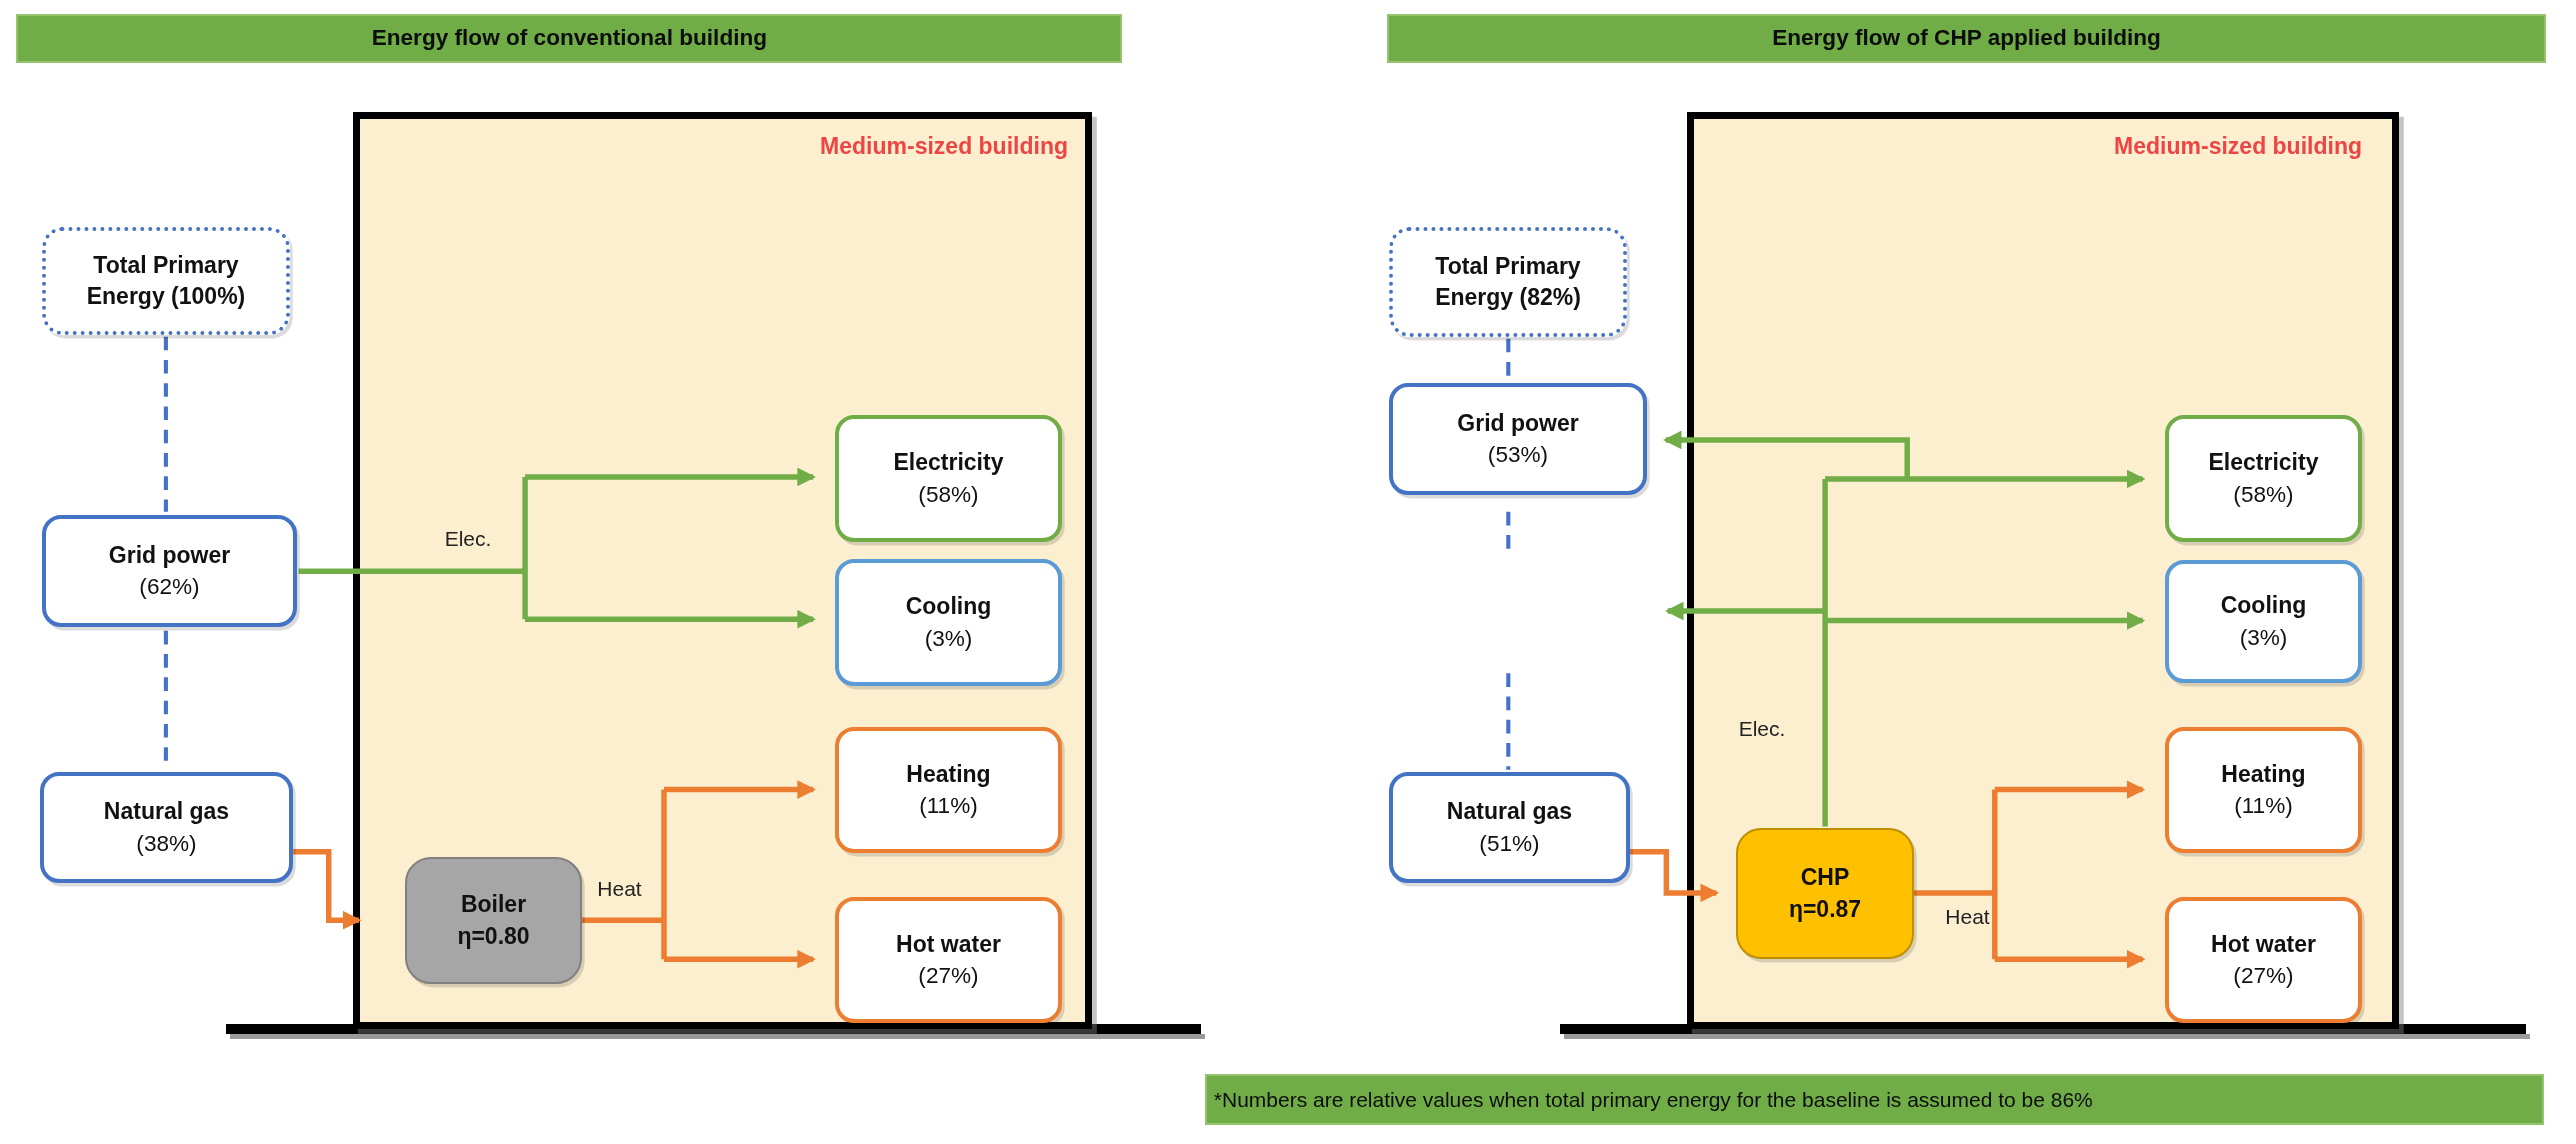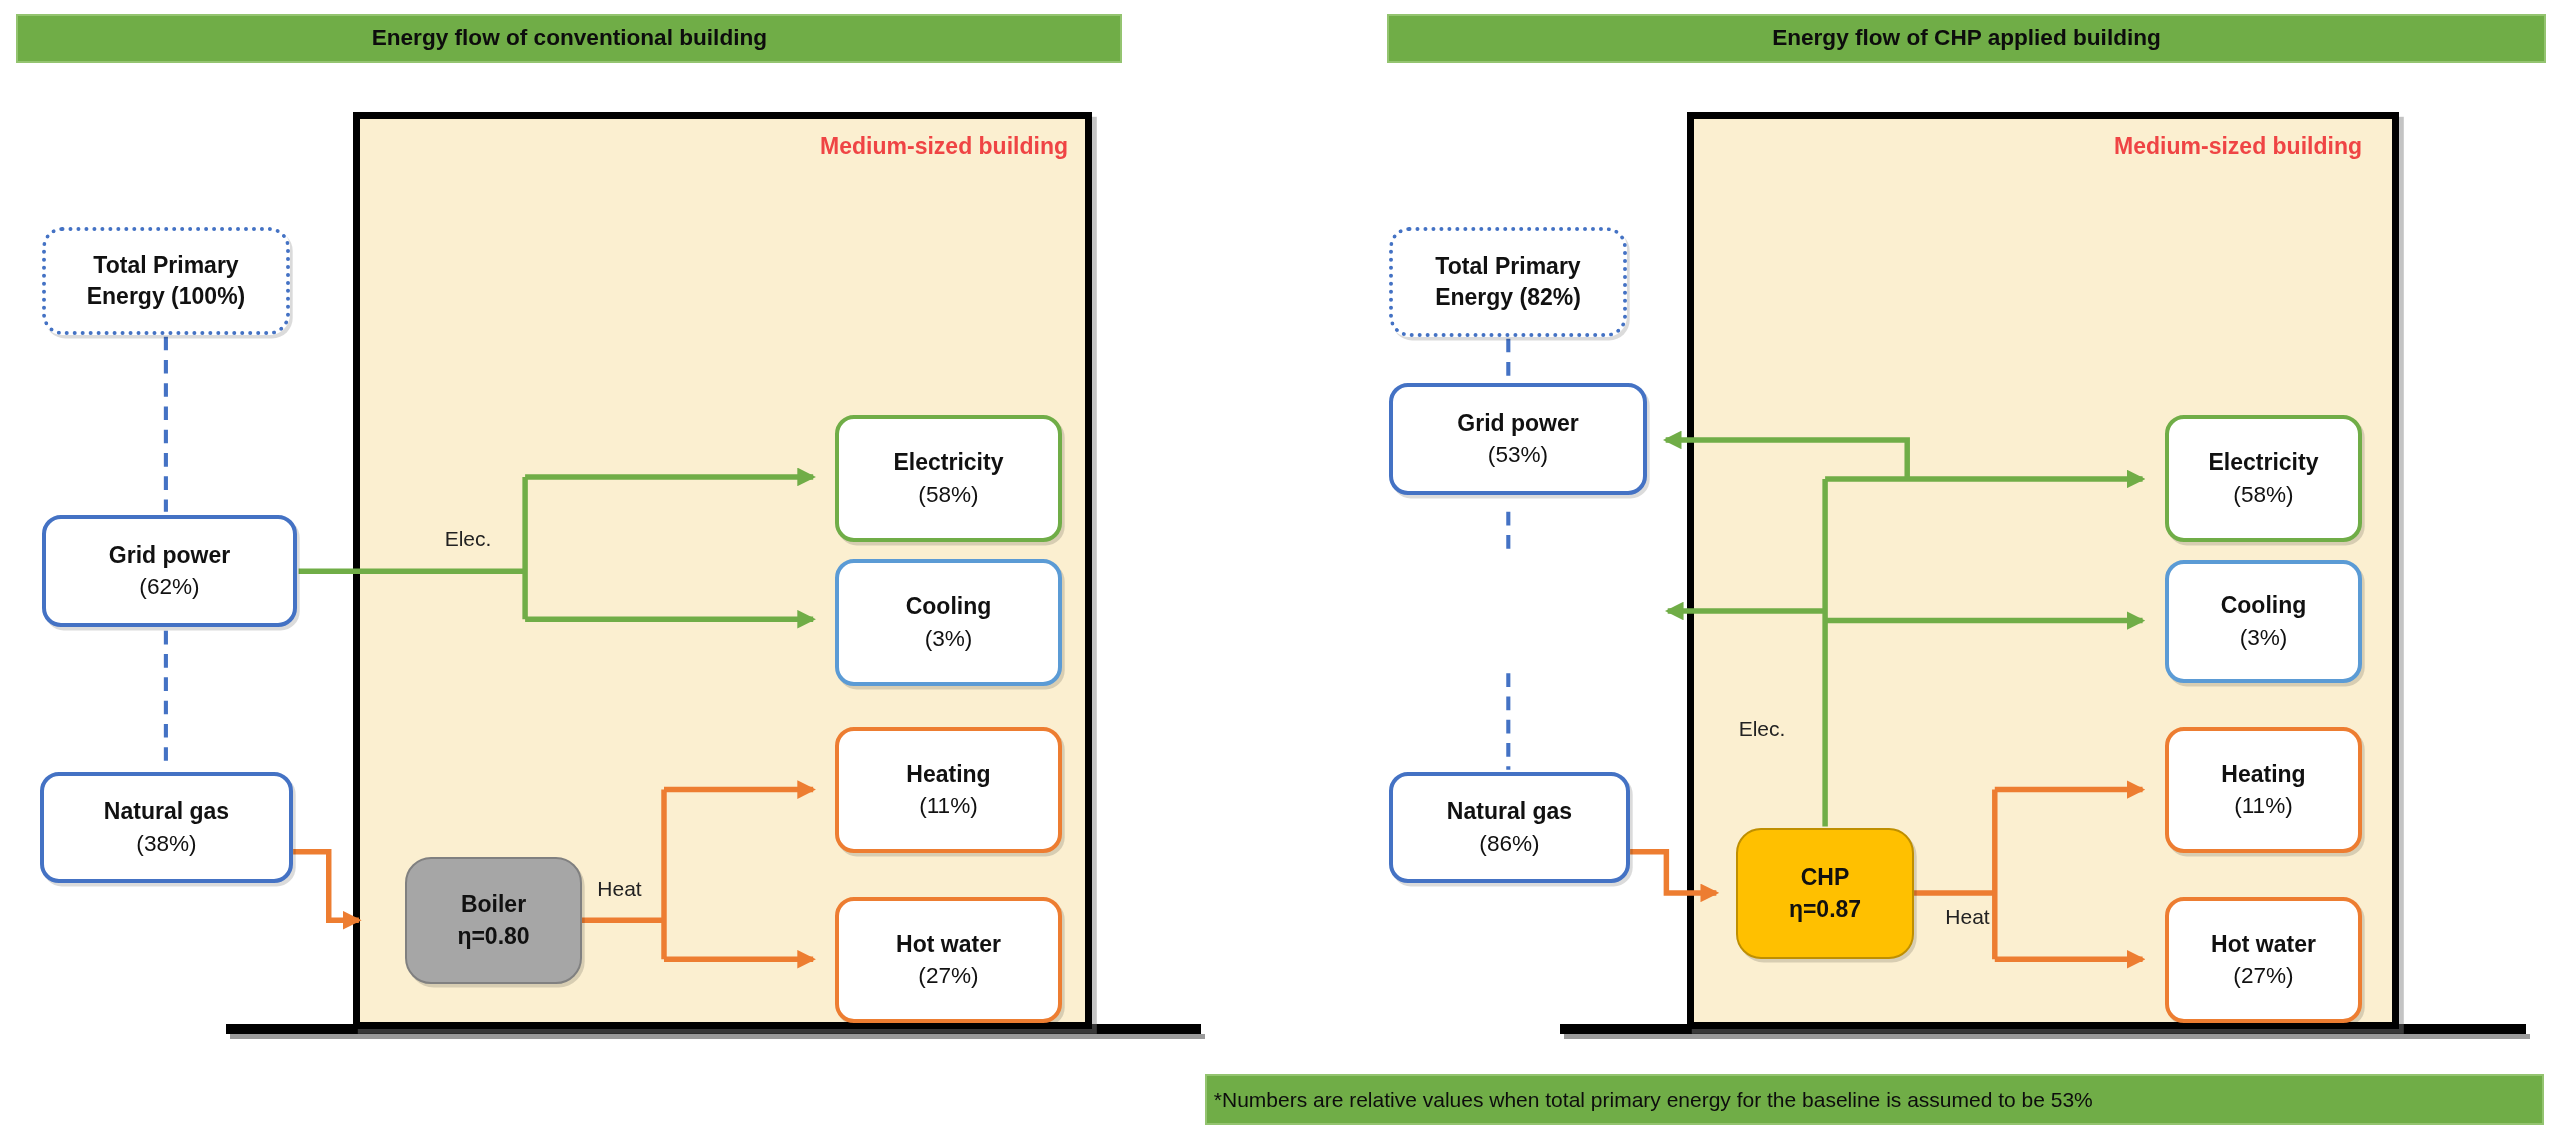--- a/index.html
+++ b/index.html
@@ -165,21 +165,21 @@
   </div>
 
   <div class="node b-blue" style="left:1389px;top:383px;width:258px;height:112px;">
     <div class="lbl">Grid power</div>
     <div class="val">(53%)</div>
   </div>
 
 
   <div class="node b-blue" style="left:1389px;top:772px;width:241px;height:111px;">
     <div class="lbl">Natural gas</div>
-    <div class="val">(86%)</div>
+    <div class="val">(51%)</div>
   </div>
 
   <div class="node chp" style="left:1736px;top:828px;width:178px;height:131px;">
     <div class="lbl">CHP</div>
     <div class="lbl">η=0.87</div>
   </div>
 
   <div class="node b-green" style="left:2165px;top:415px;width:197px;height:127px;">
     <div class="lbl">Electricity</div>
     <div class="val">(58%)</div>
@@ -197,17 +197,17 @@
 
   <div class="node b-orange" style="left:2165px;top:897px;width:197px;height:126px;">
     <div class="lbl">Hot water</div>
     <div class="val">(27%)</div>
   </div>
 
   <div class="flow-label" style="left:1714px;top:717px;width:96px;">Elec.</div>
   <div class="flow-label" style="left:1916px;top:905px;width:103px;">Heat</div>
 
   <div class="footnote" style="left:1205px;top:1074px;width:1339px;">
-    <span>*Numbers are relative values when total primary energy for the baseline is assumed to be 53%</span>
+    <span>*Numbers are relative values when total primary energy for the baseline is assumed to be 86%</span>
   </div>
 
 </div>
 
 
 </body></html>

